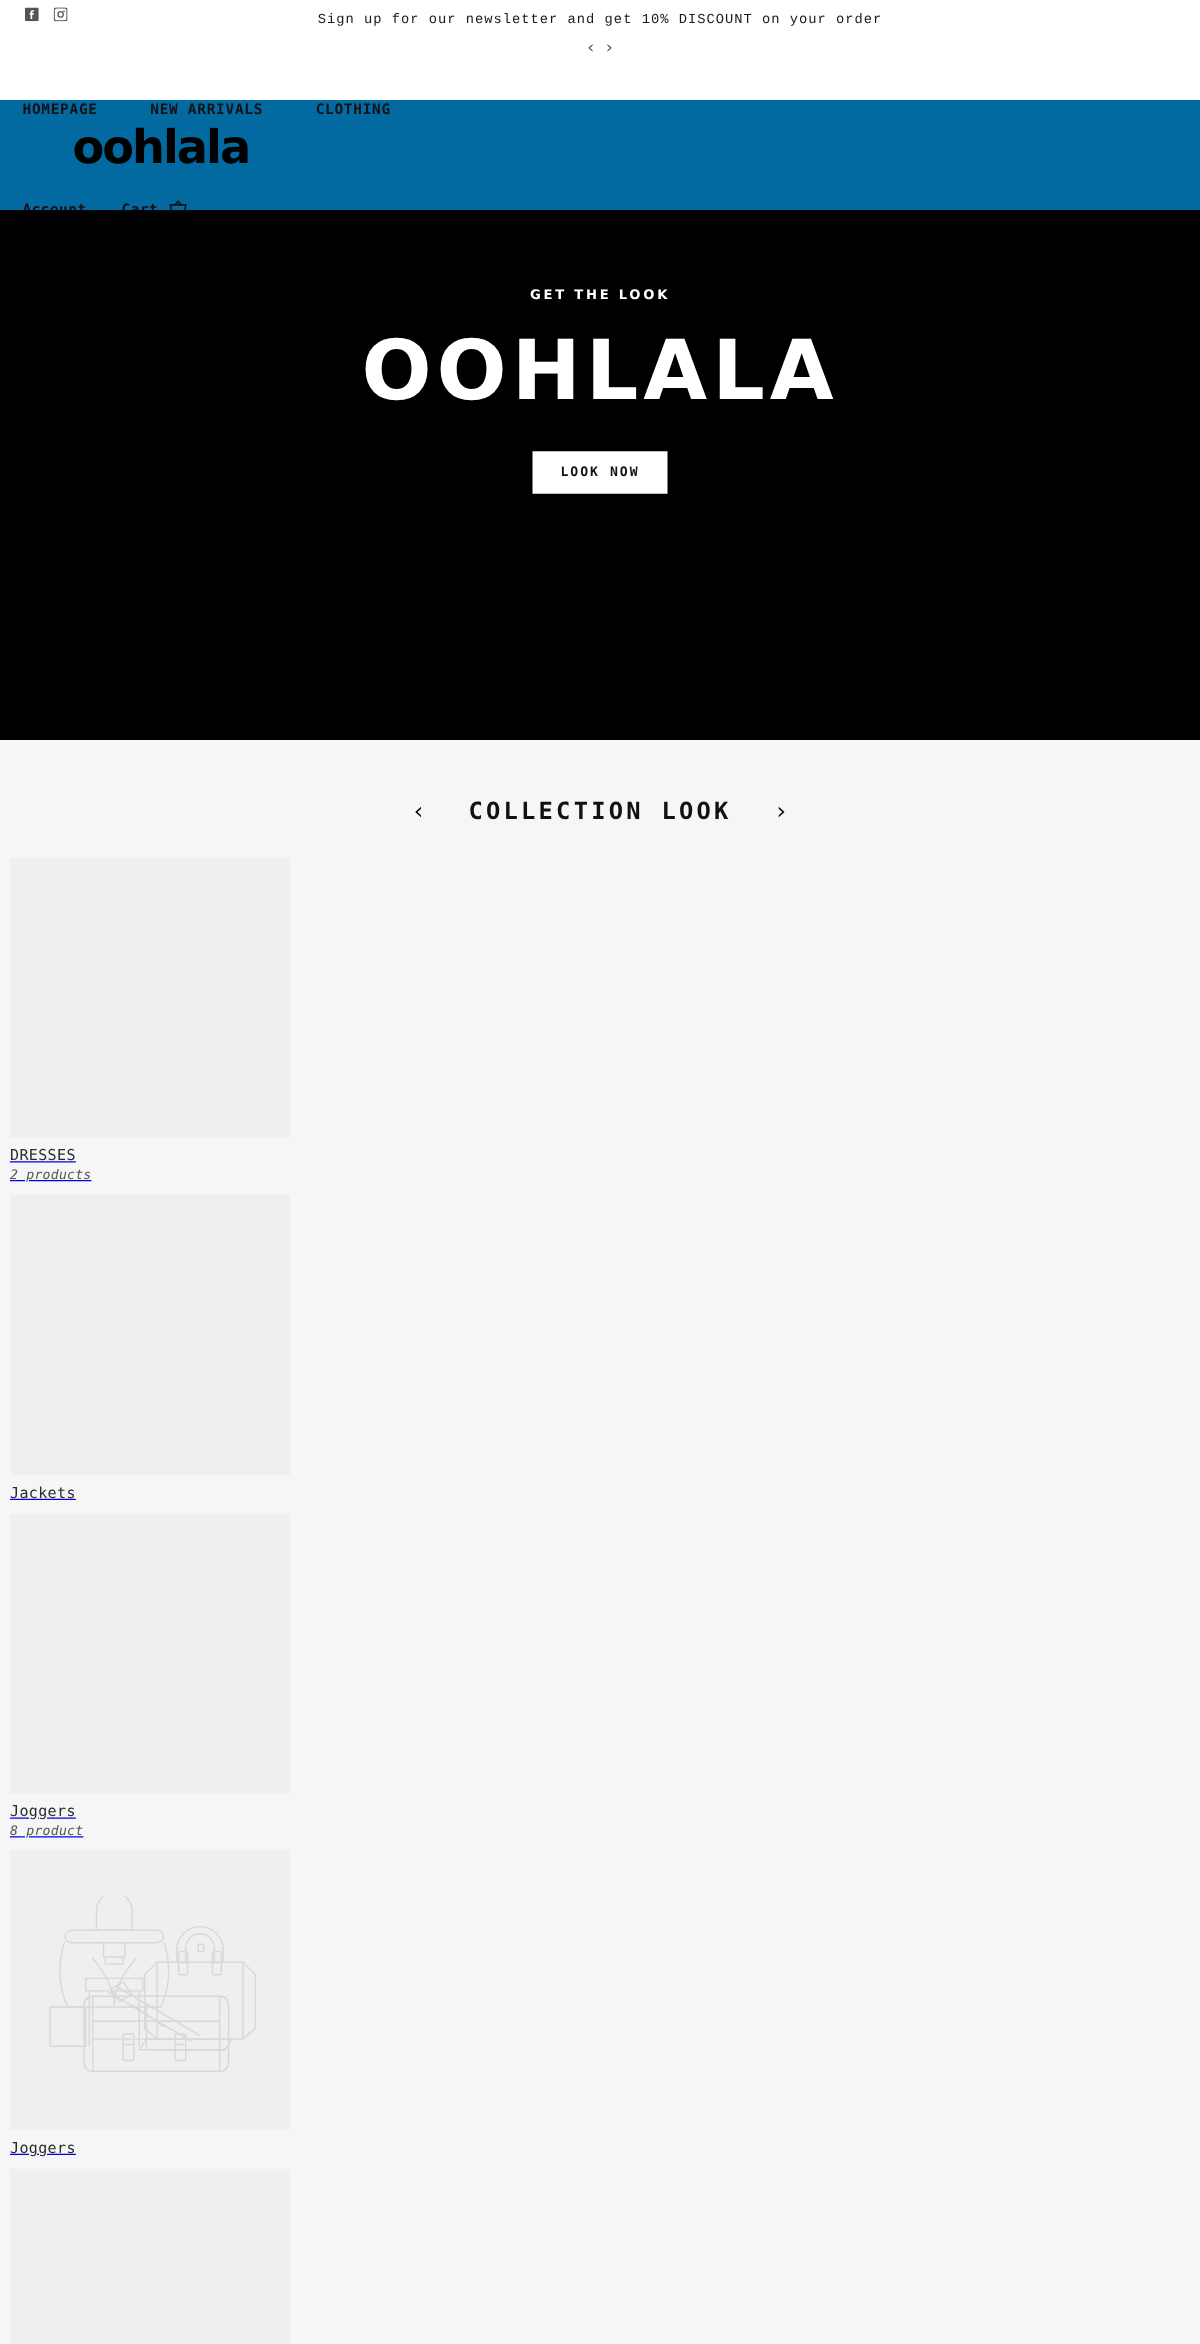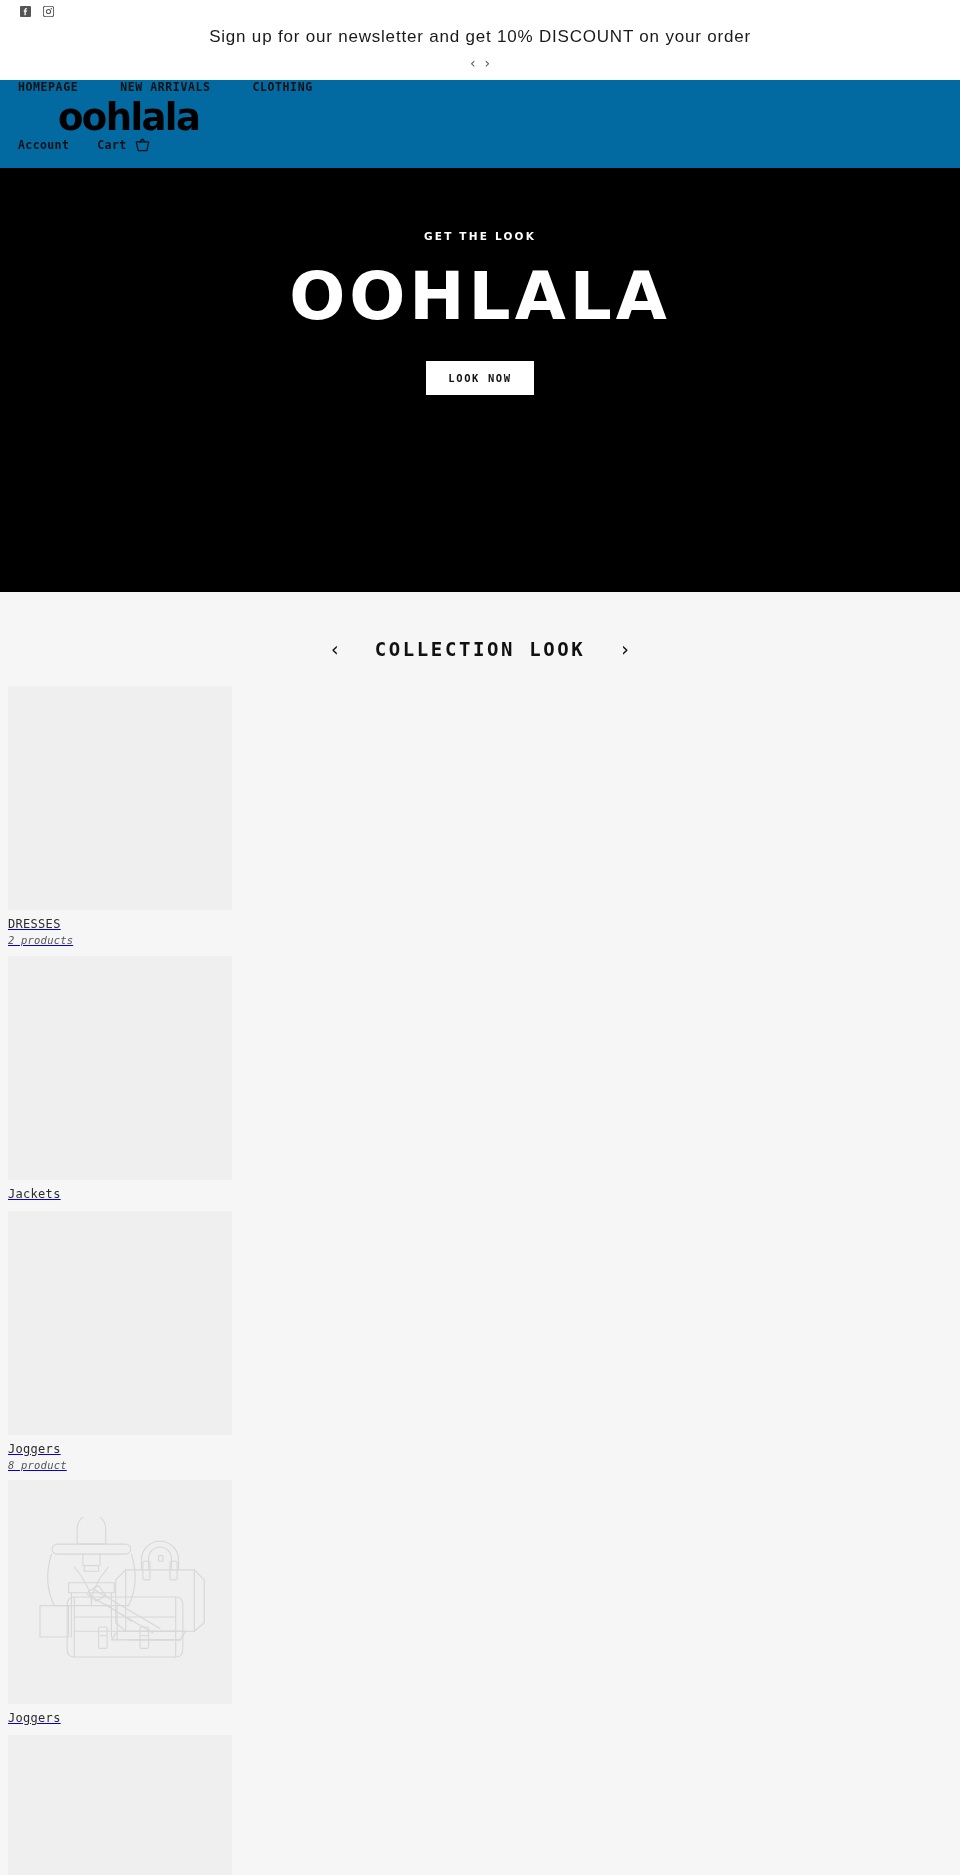--- a/index.html
+++ b/index.html
@@ -24,25 +24,25 @@
     left:20px; top:6px;
     display:flex;
     gap:12px;
     align-items:center;
   }
   .social a{ display:block; line-height:0; }
   .social svg{ display:block; }
 
   .announce{
     text-align:center;
-    padding-top:27px;
-    font-size:17px;
+    padding-top:10px;
+    font-size:11px;
     letter-spacing:0.8px;
     color:#1a1a1a;
-    font-family:Liberation Sans, sans-serif;
+    font-family:Liberation Mono, monospace;
   }
   .announce-nav{
     text-align:center;
     margin-top:9px;
     display:flex;
     justify-content:center;
     gap:9px;
     color:#555;
   }
   .announce-nav span{
@@ -77,21 +77,21 @@
     letter-spacing:-1.6px;
     color:#000;
     line-height:1.05;
   }
 
   .utilnav{
     display:flex;
     align-items:center;
     gap:28px;
     padding-left:18px;
-    margin-top:0;
+    margin-top:22px;
     font-size:11.5px;
     font-weight:700;
     letter-spacing:0.4px;
   }
   .utilnav a{ color:#111; text-decoration:none; display:flex; align-items:center; gap:8px;}
   .cart-wrap{ display:flex; align-items:center; gap:9px; }
   .basket svg{ display:block; }
 
   
   .hero{

